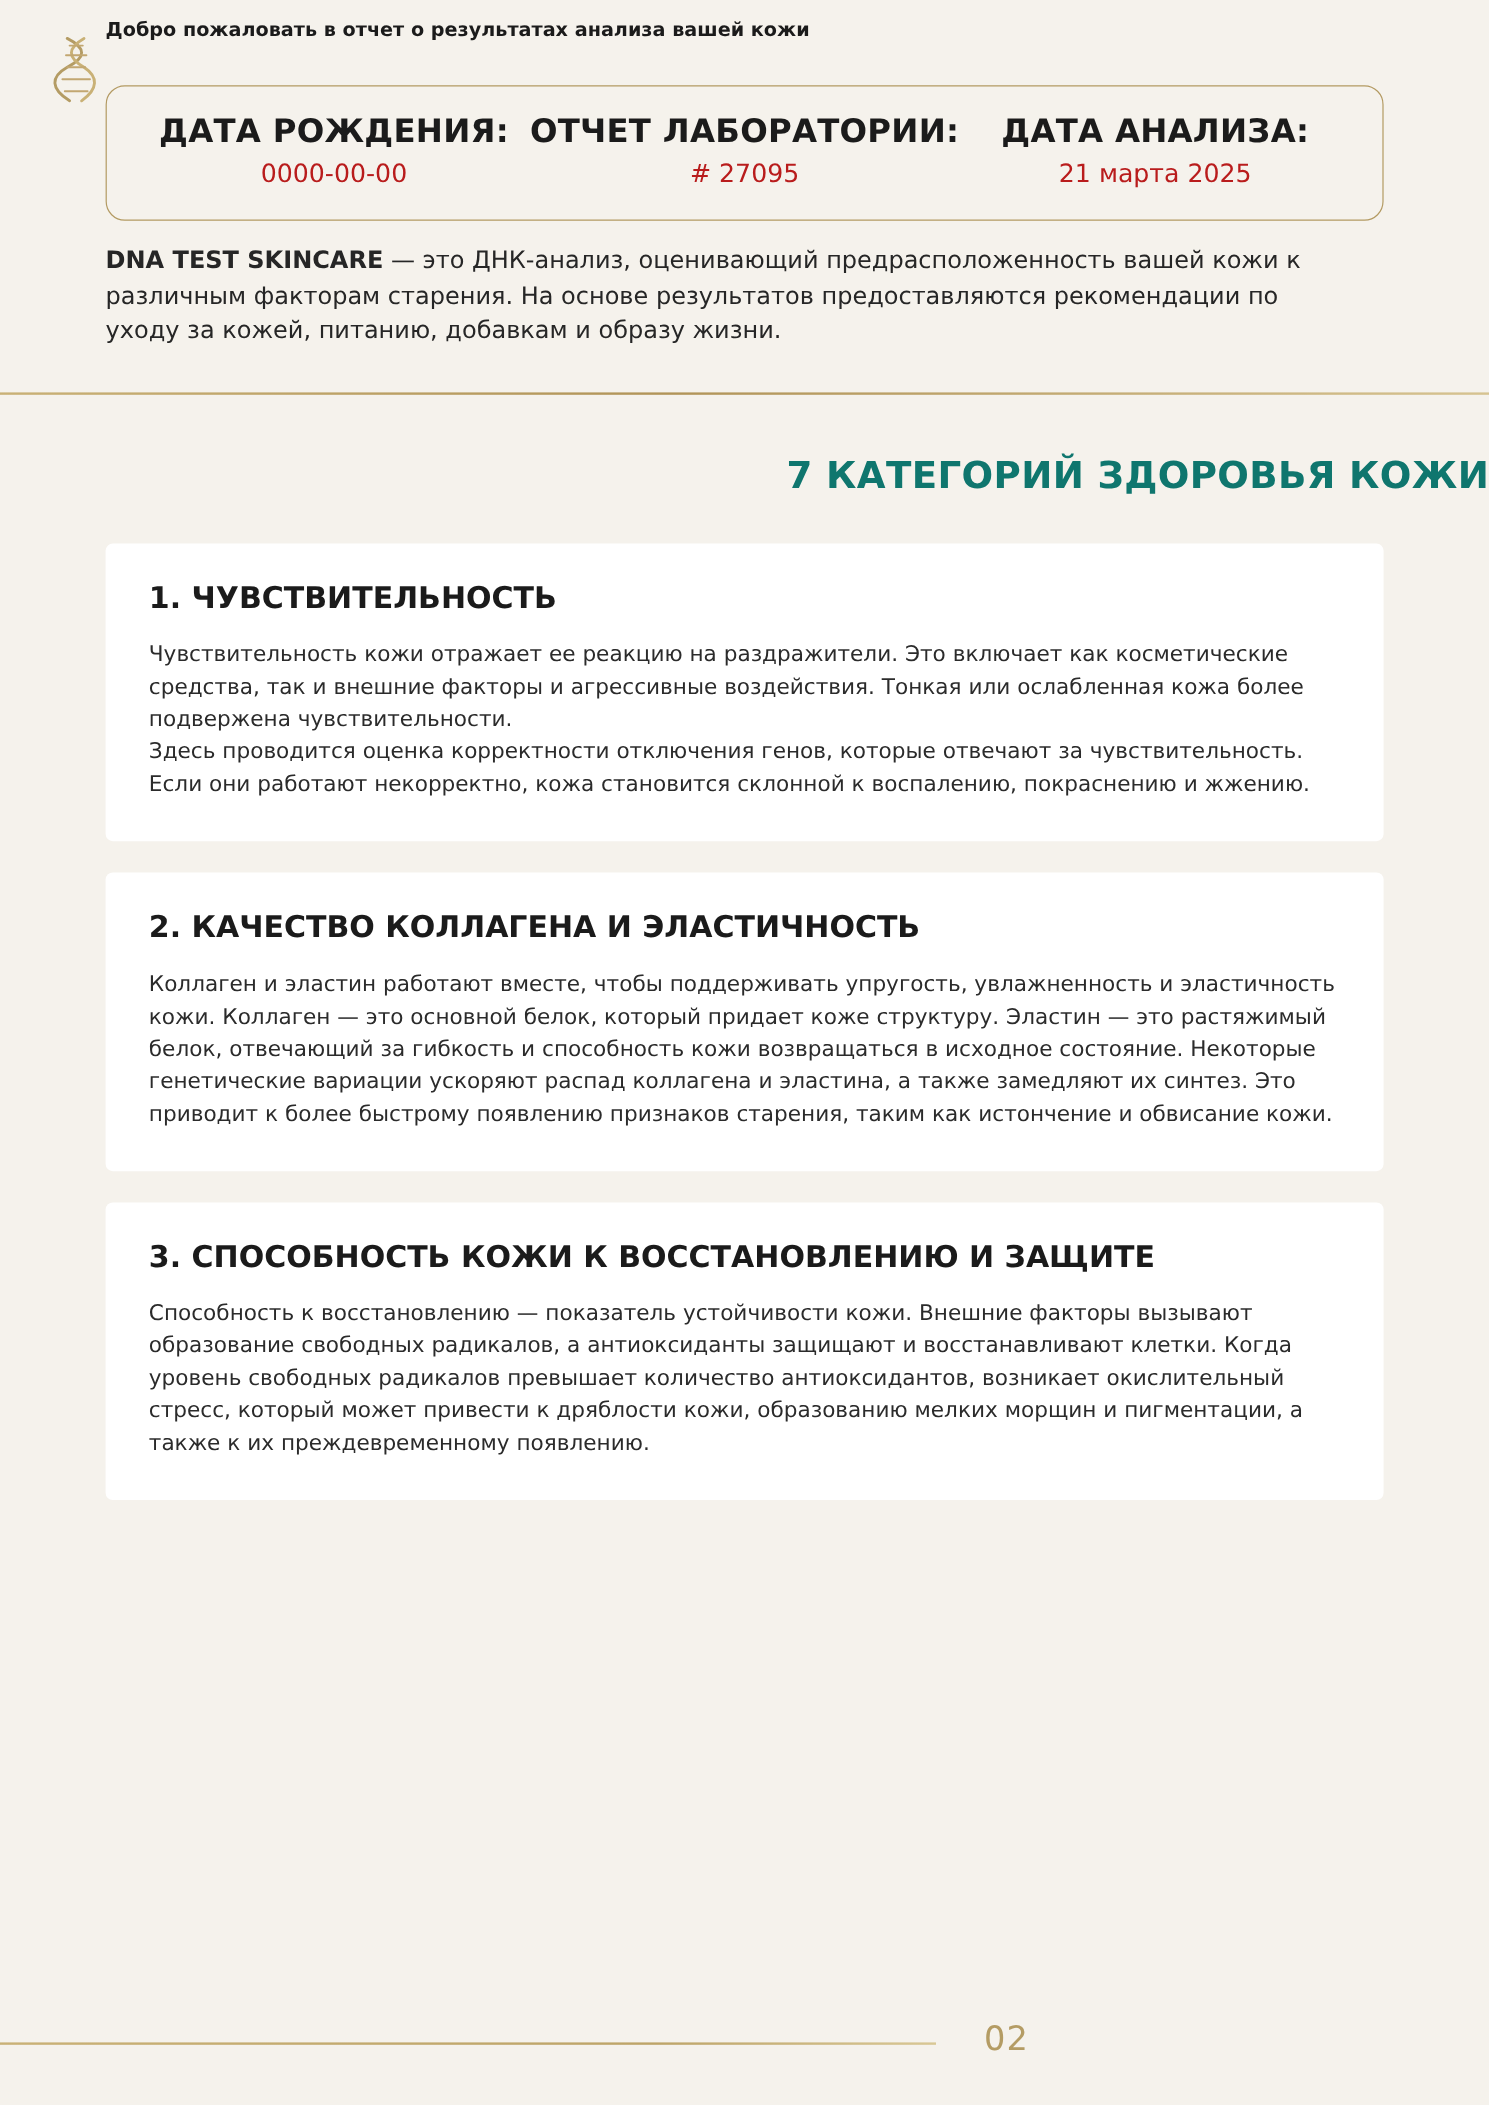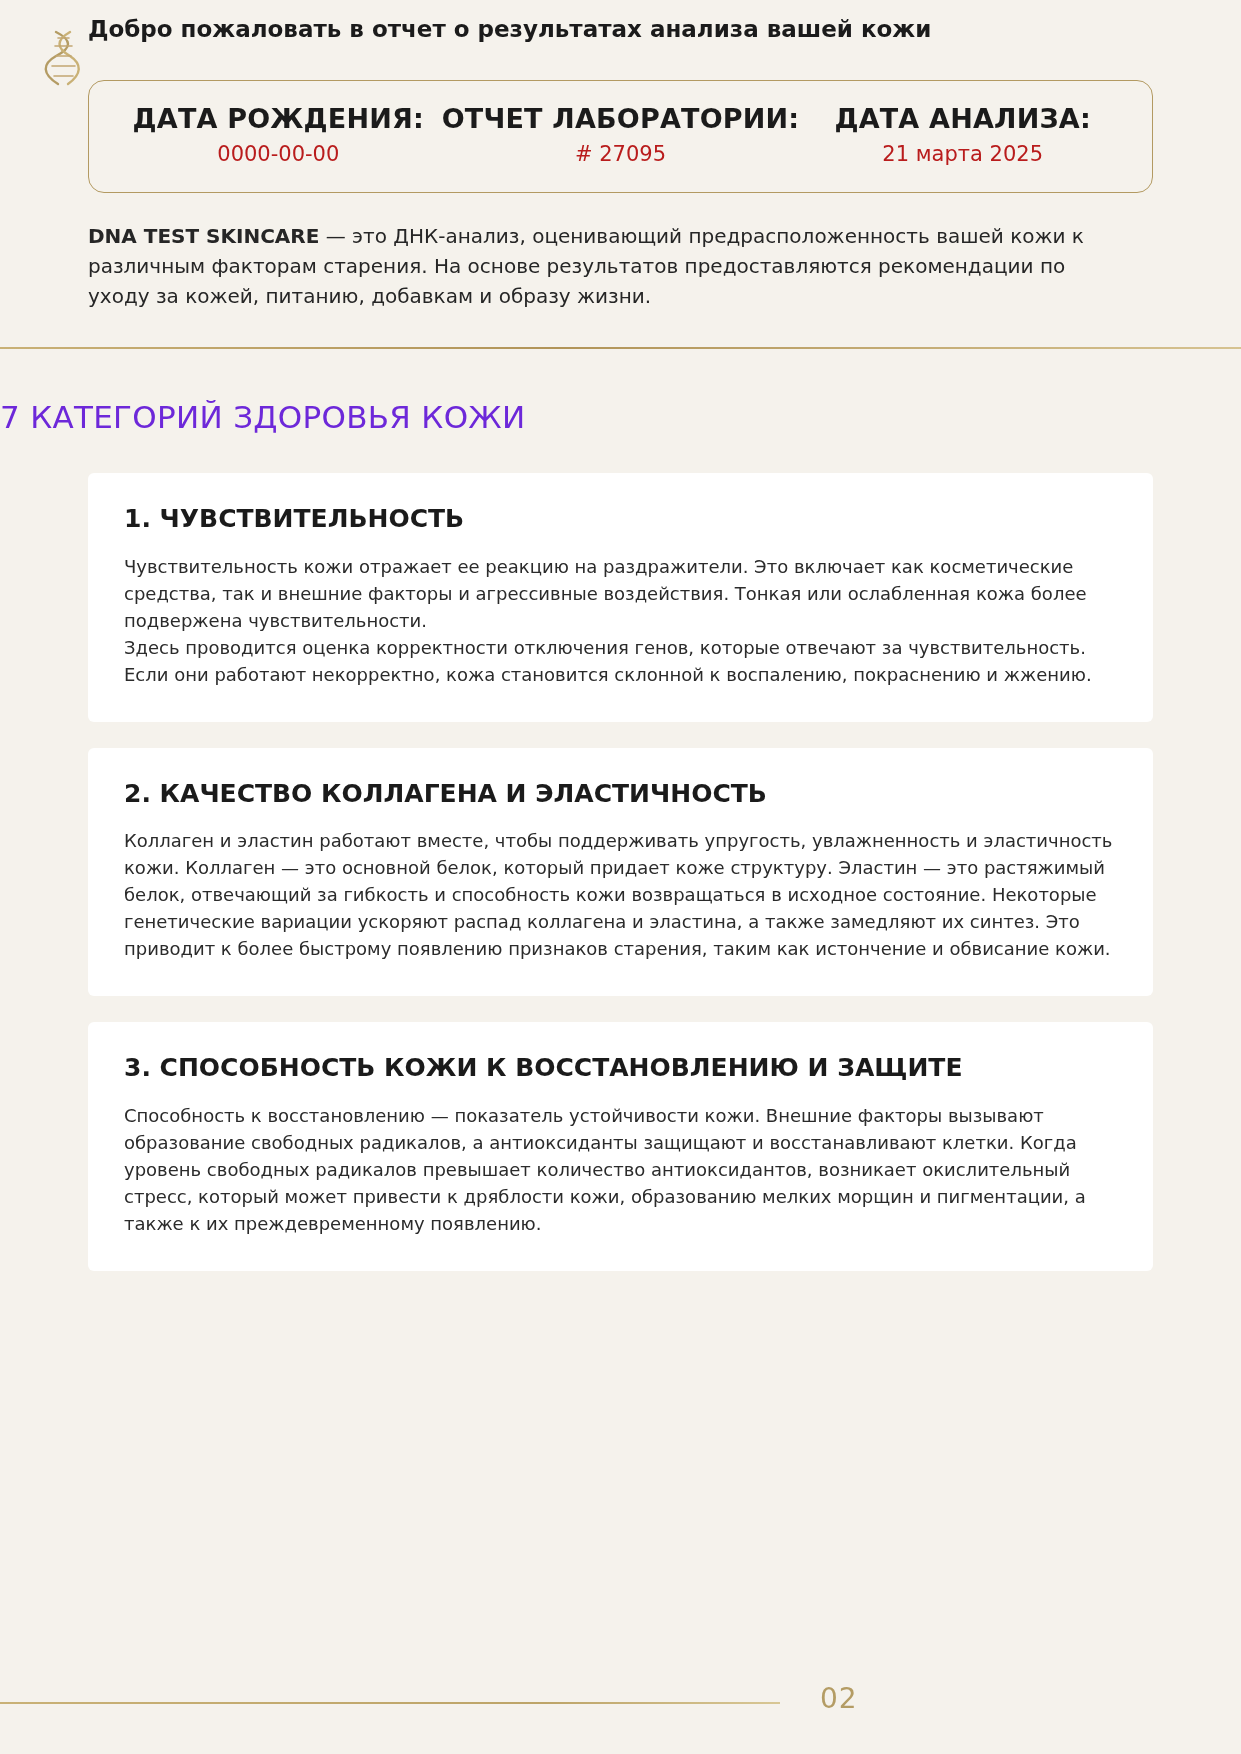--- a/index.html
+++ b/index.html
@@ -35,21 +35,21 @@
     margin: 0;
     padding-top: 78px;
     font-size: 40px;
     line-height: 1.12;
     font-weight: 700;
     letter-spacing: -0.4px;
     color: #1b1b1b;
   }
   .subgreeting {
     margin: 14px 0 0 0;
-    font-size: 23px;
+    font-size: 16px;
     line-height: 1.32;
     font-weight: 700;
     color: #1b1b1b;
     max-width: 860px;
   }
 
   
   .info-box {
     margin-top: 36px;
     border: 1.6px solid #b39a62;
@@ -72,46 +72,46 @@
   }
   .info-value {
     margin-top: 8px;
     font-size: 21px;
     font-weight: 400;
     color: #b91c1c;
   }
 
   
   .intro {
-    margin-top: 29px;
+    margin-top: 18px;
     font-size: 20px;
     line-height: 1.48;
     color: #262626;
     max-width: 1030px;
   }
   .intro b {
     font-weight: 700;
   }
 
   
   .divider {
     margin-top: 36px;
     height: 2px;
     width: 100%;
     background: linear-gradient(90deg, #c9b176 0%, #b19458 45%, #d6c391 100%);
   }
 
   
   .section-title {
-    text-align: left;
+    text-align: right;
     font-size: 31px;
-    font-weight: 400;
+    font-weight: 700;
     letter-spacing: 0.3px;
     margin: 50px 0 0 0;
-    color: #6d28d9;
+    color: #0f766e;
   }
 
   .cards {
     padding: 0 88px;
     margin-top: 38px;
   }
   .card {
     background: #ffffff;
     border-radius: 6px;
     padding: 30px 36px 34px 36px;

